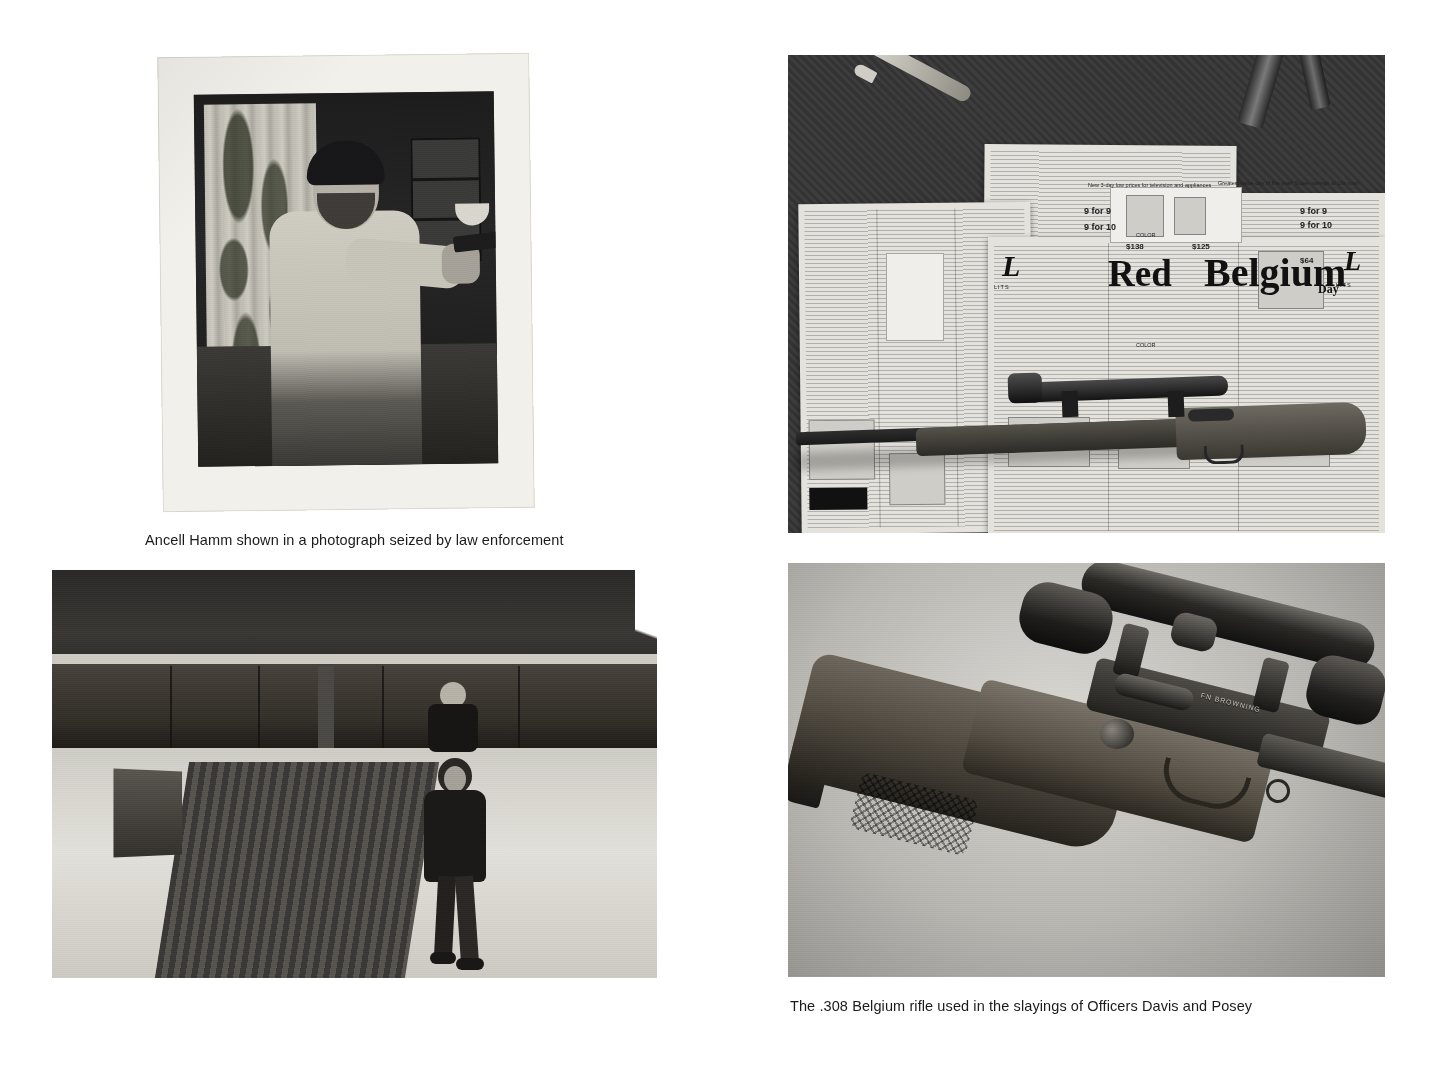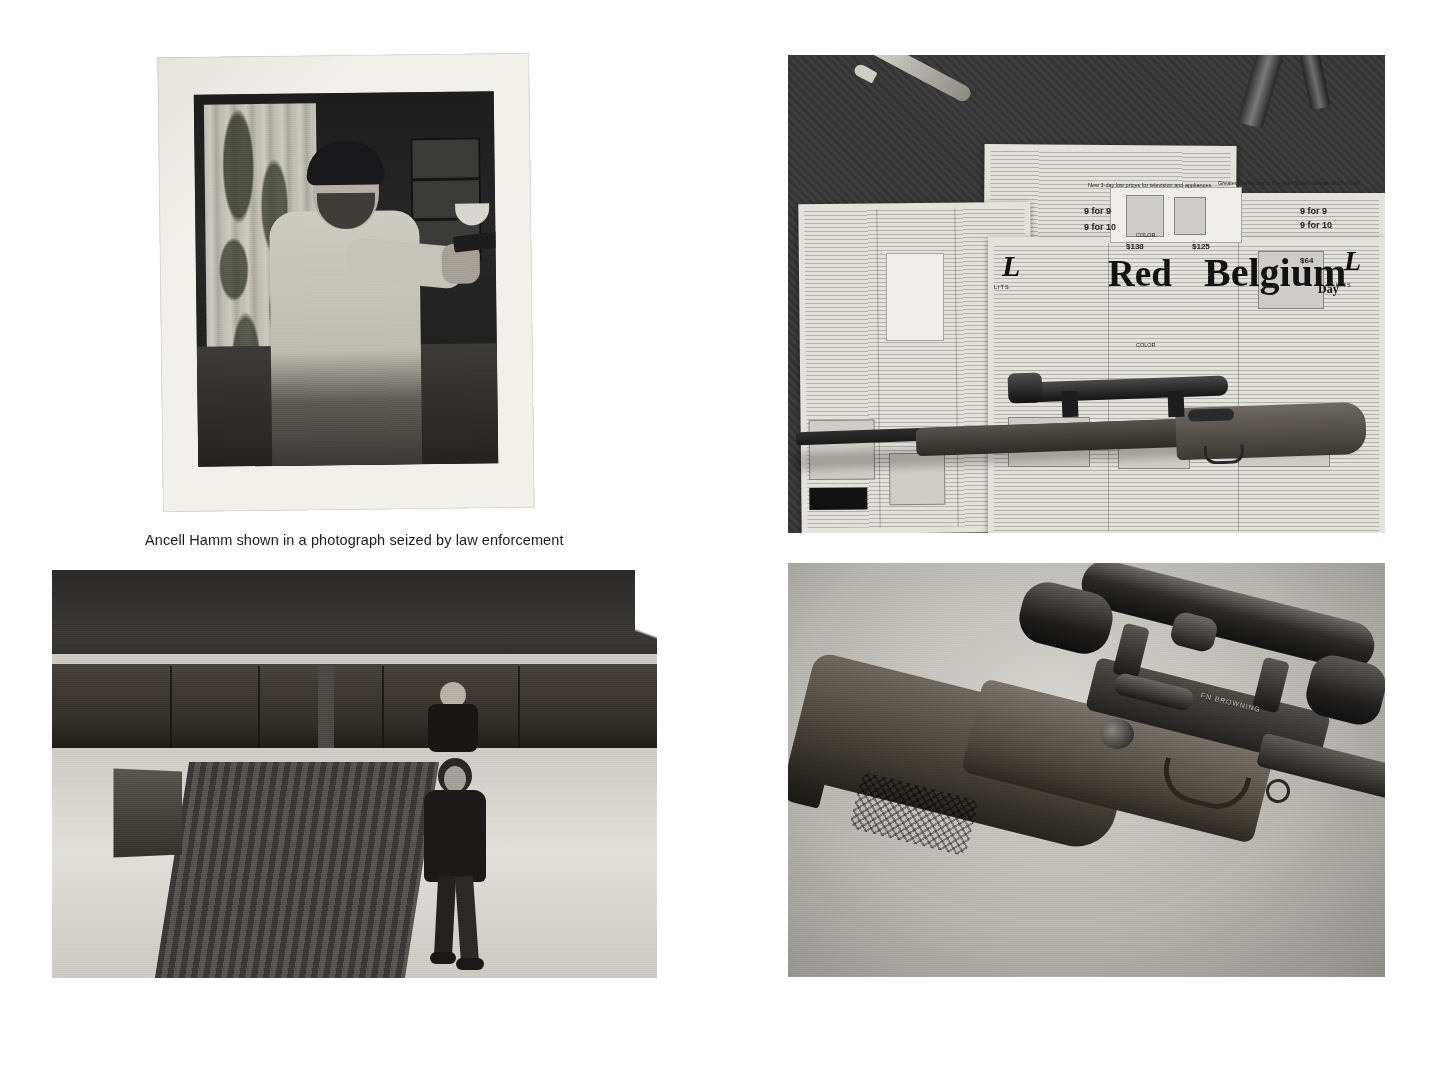--- a/index.html
+++ b/index.html
@@ -601,14 +601,15 @@
       <div class="rc-ring1"></div>
       <div class="rc-ring2"></div>
       <div class="rc-bolt"></div>
       <div class="rc-bolt-knob"></div>
       <div class="rc-trigger-guard"></div>
       <div class="rc-sling"></div>
       <div class="rc-engrave">FN BROWNING</div>
       <div class="rc-grain"></div>
     </div>
   </div>
+  <div class="caption figure" id="cap-rifle-closeup">The .308 Belgium rifle used in the slayings of Officers Davis and Posey</div>
 
 </div>
 
 </body></html>

